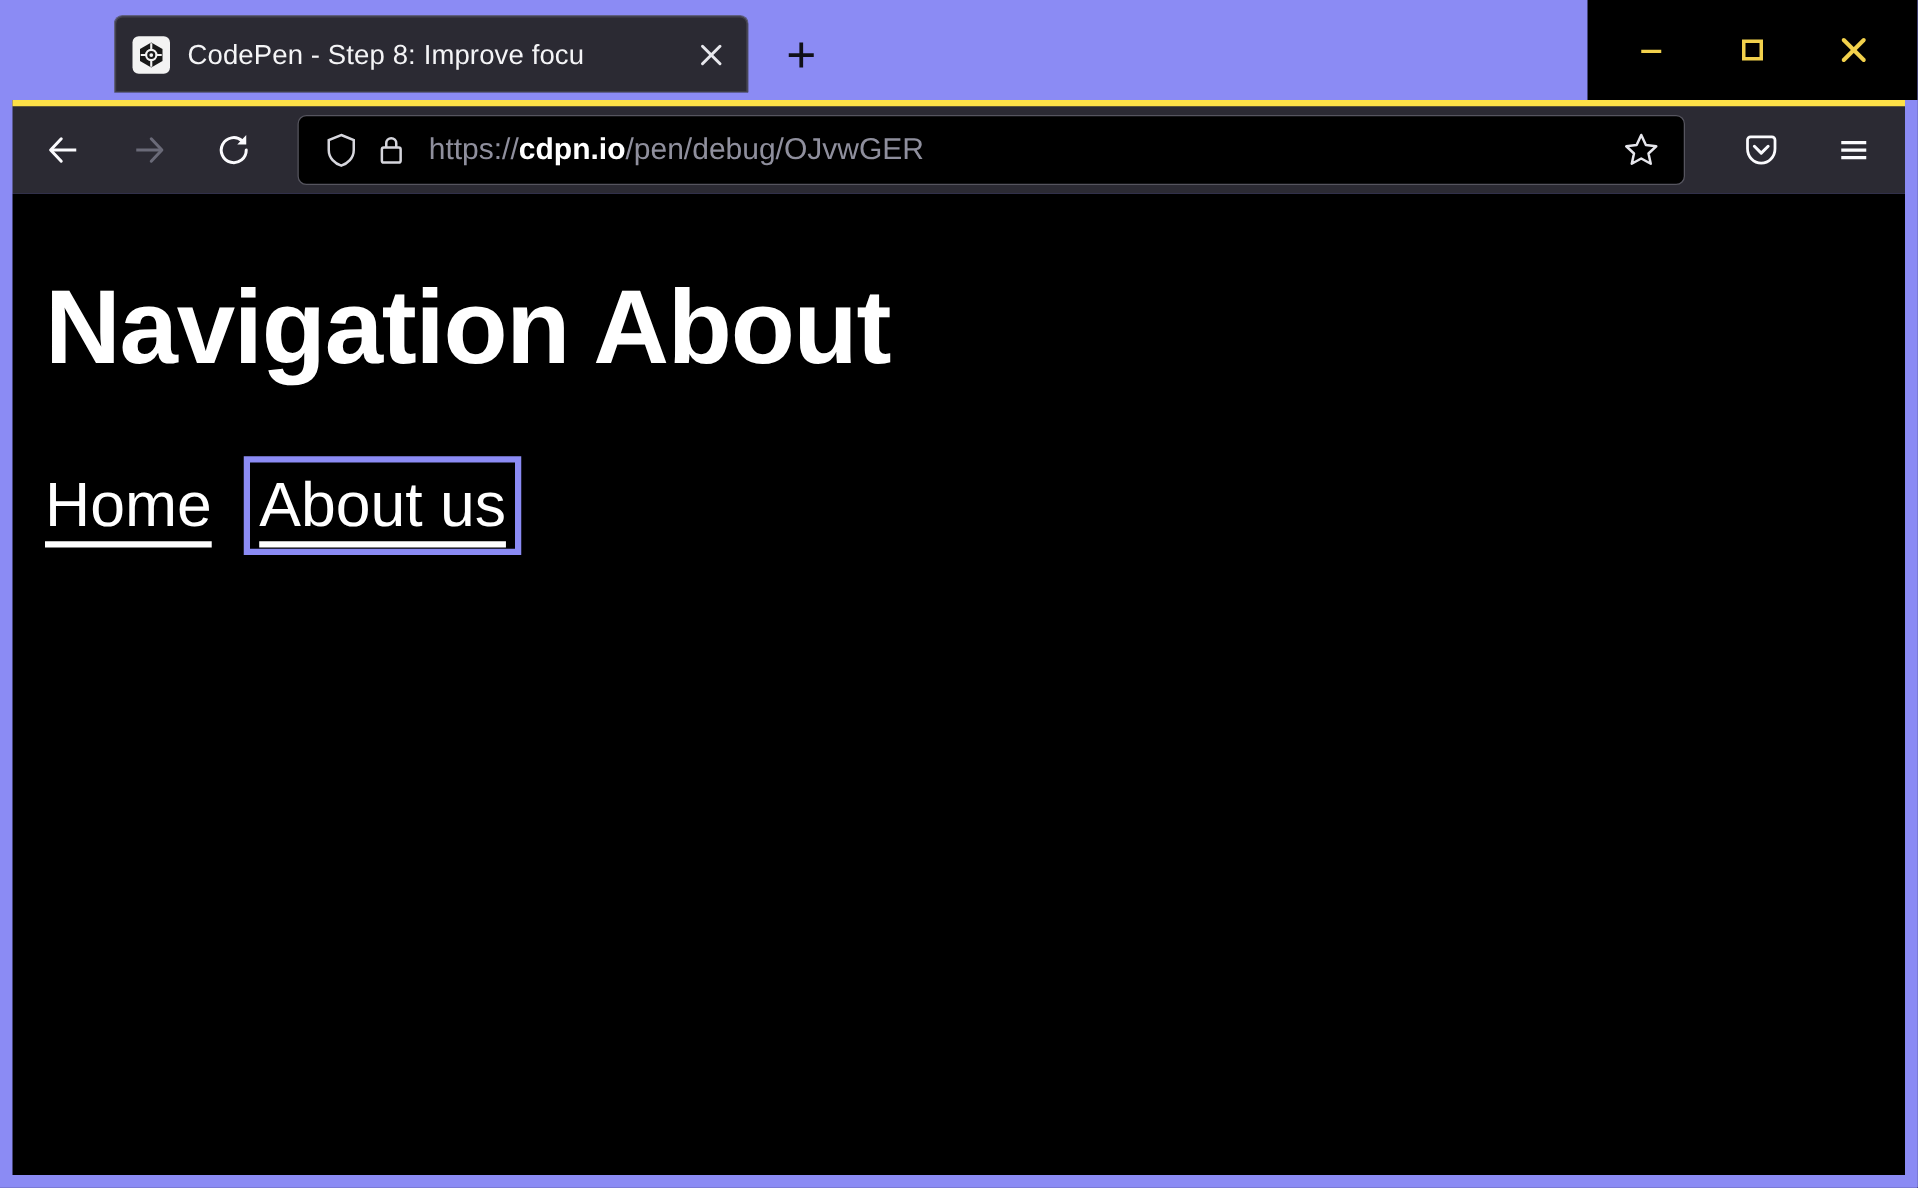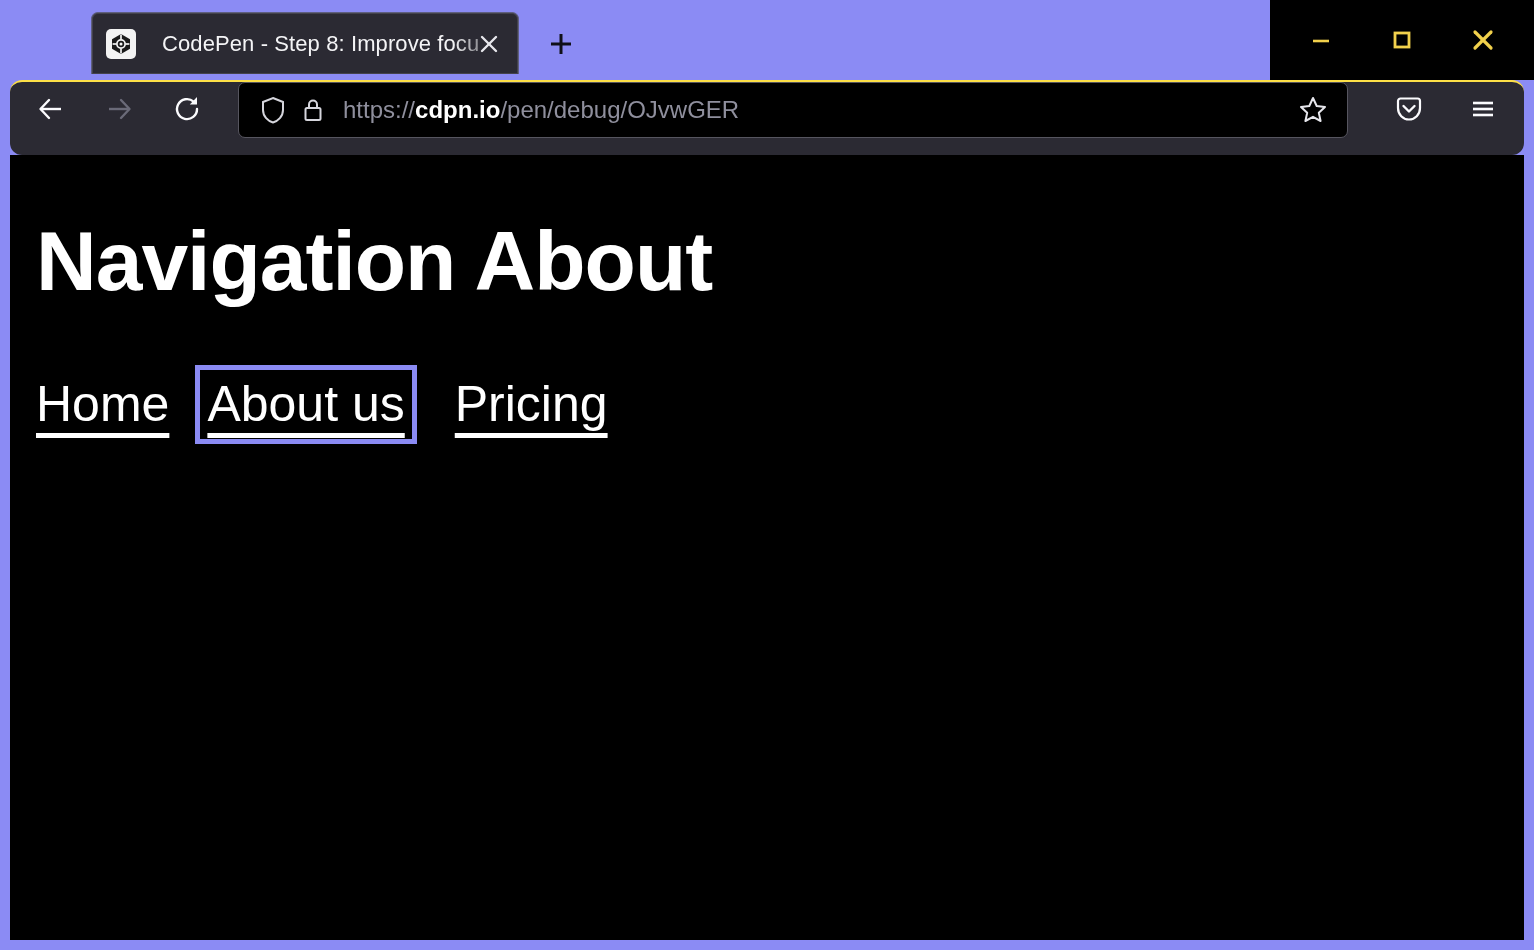--- a/index.html
+++ b/index.html
@@ -28,31 +28,30 @@
     align-items: flex-end;
     background: #8b8bf4;
     flex: 0 0 80px;
     position: relative;
   }
 
   .tab {
     margin-left: 91px;
     margin-bottom: 6px;
     height: 62px;
-    width: 428px;
+    width: 508px;
     background: #2b2a33;
     border-radius: 7px 7px 0 0;
     border: 1px solid #5f5f80;
     border-bottom: none;
     display: flex;
     align-items: center;
     padding: 0 10px 0 14px;
     position: relative;
     box-shadow: 0 0 0 1px rgba(255,255,255,0.12) inset;
-    gap: 12px;
   }
 
   .tab-favicon {
     width: 30px;
     height: 30px;
     flex: 0 0 30px;
     background: #f3f3f3;
     border-radius: 5px;
     display: flex;
     align-items: center;
@@ -114,25 +113,24 @@
     align-items: center;
     justify-content: center;
     color: #f2d14c;
   }
 
   
   .navbar {
     flex: 0 0 75px;
     background: #2b2a33;
     display: flex;
-    align-items: flex-start;
+    align-items: center;
     margin: 0 10px 0 10px;
     padding: 0 14px;
-    border-top: 2px solid #fde047;
-    border-radius: 12px;
+    border-top: 5px solid #fde047;
   }
 
   .nav-btn {
     width: 54px;
     height: 54px;
     display: flex;
     align-items: center;
     justify-content: center;
     border-radius: 6px;
     color: #fbfbfe;
@@ -352,18 +350,17 @@
       </div>
     </div>
   </div>
 
   <div class="viewport">
     <div class="page">
       <h1 class="page-title">Navigation About</h1>
       <nav class="nav-links">
         <a class="nav-link" href="#">Home</a>
         <a class="nav-link focused" href="#">About us</a>
-        <a class="nav-link" href="#">Pricing</a>
       </nav>
     </div>
   </div>
 
 </div>
 
 </body></html>

